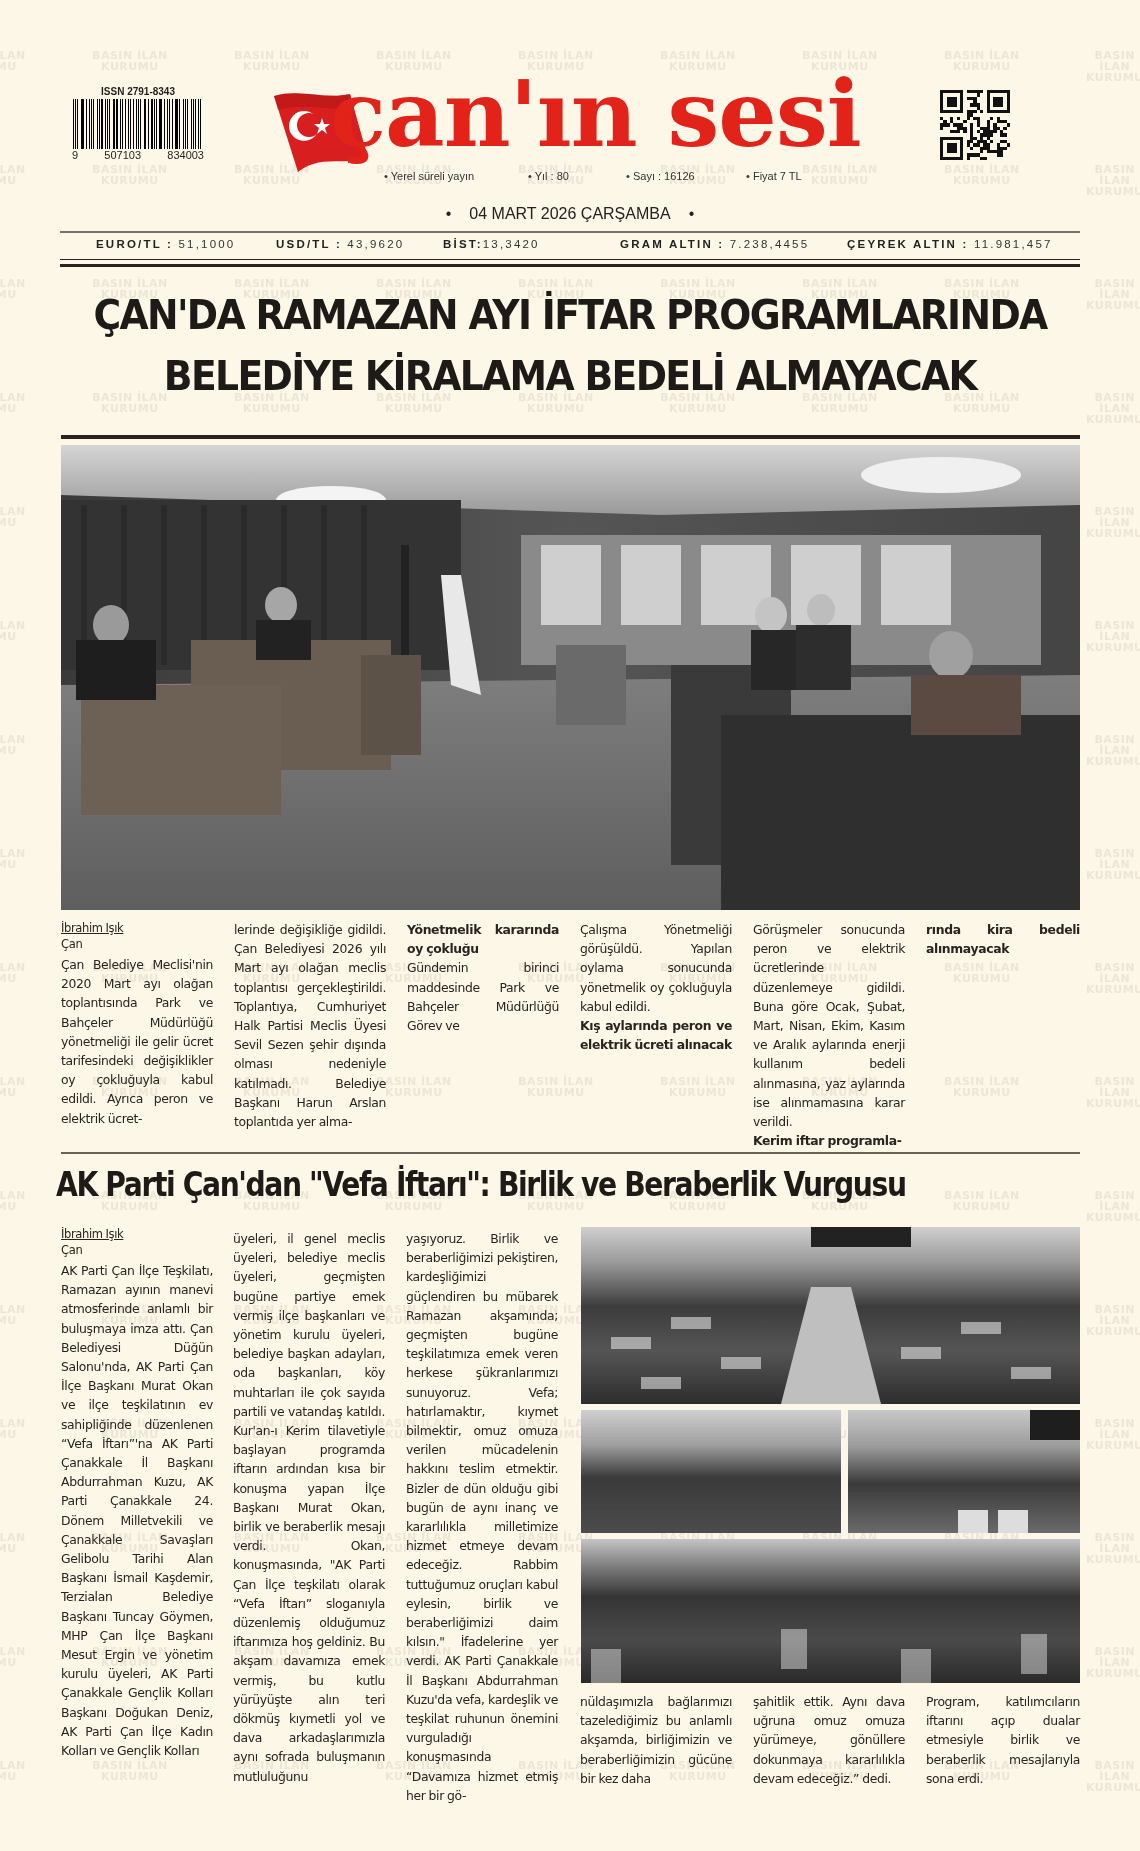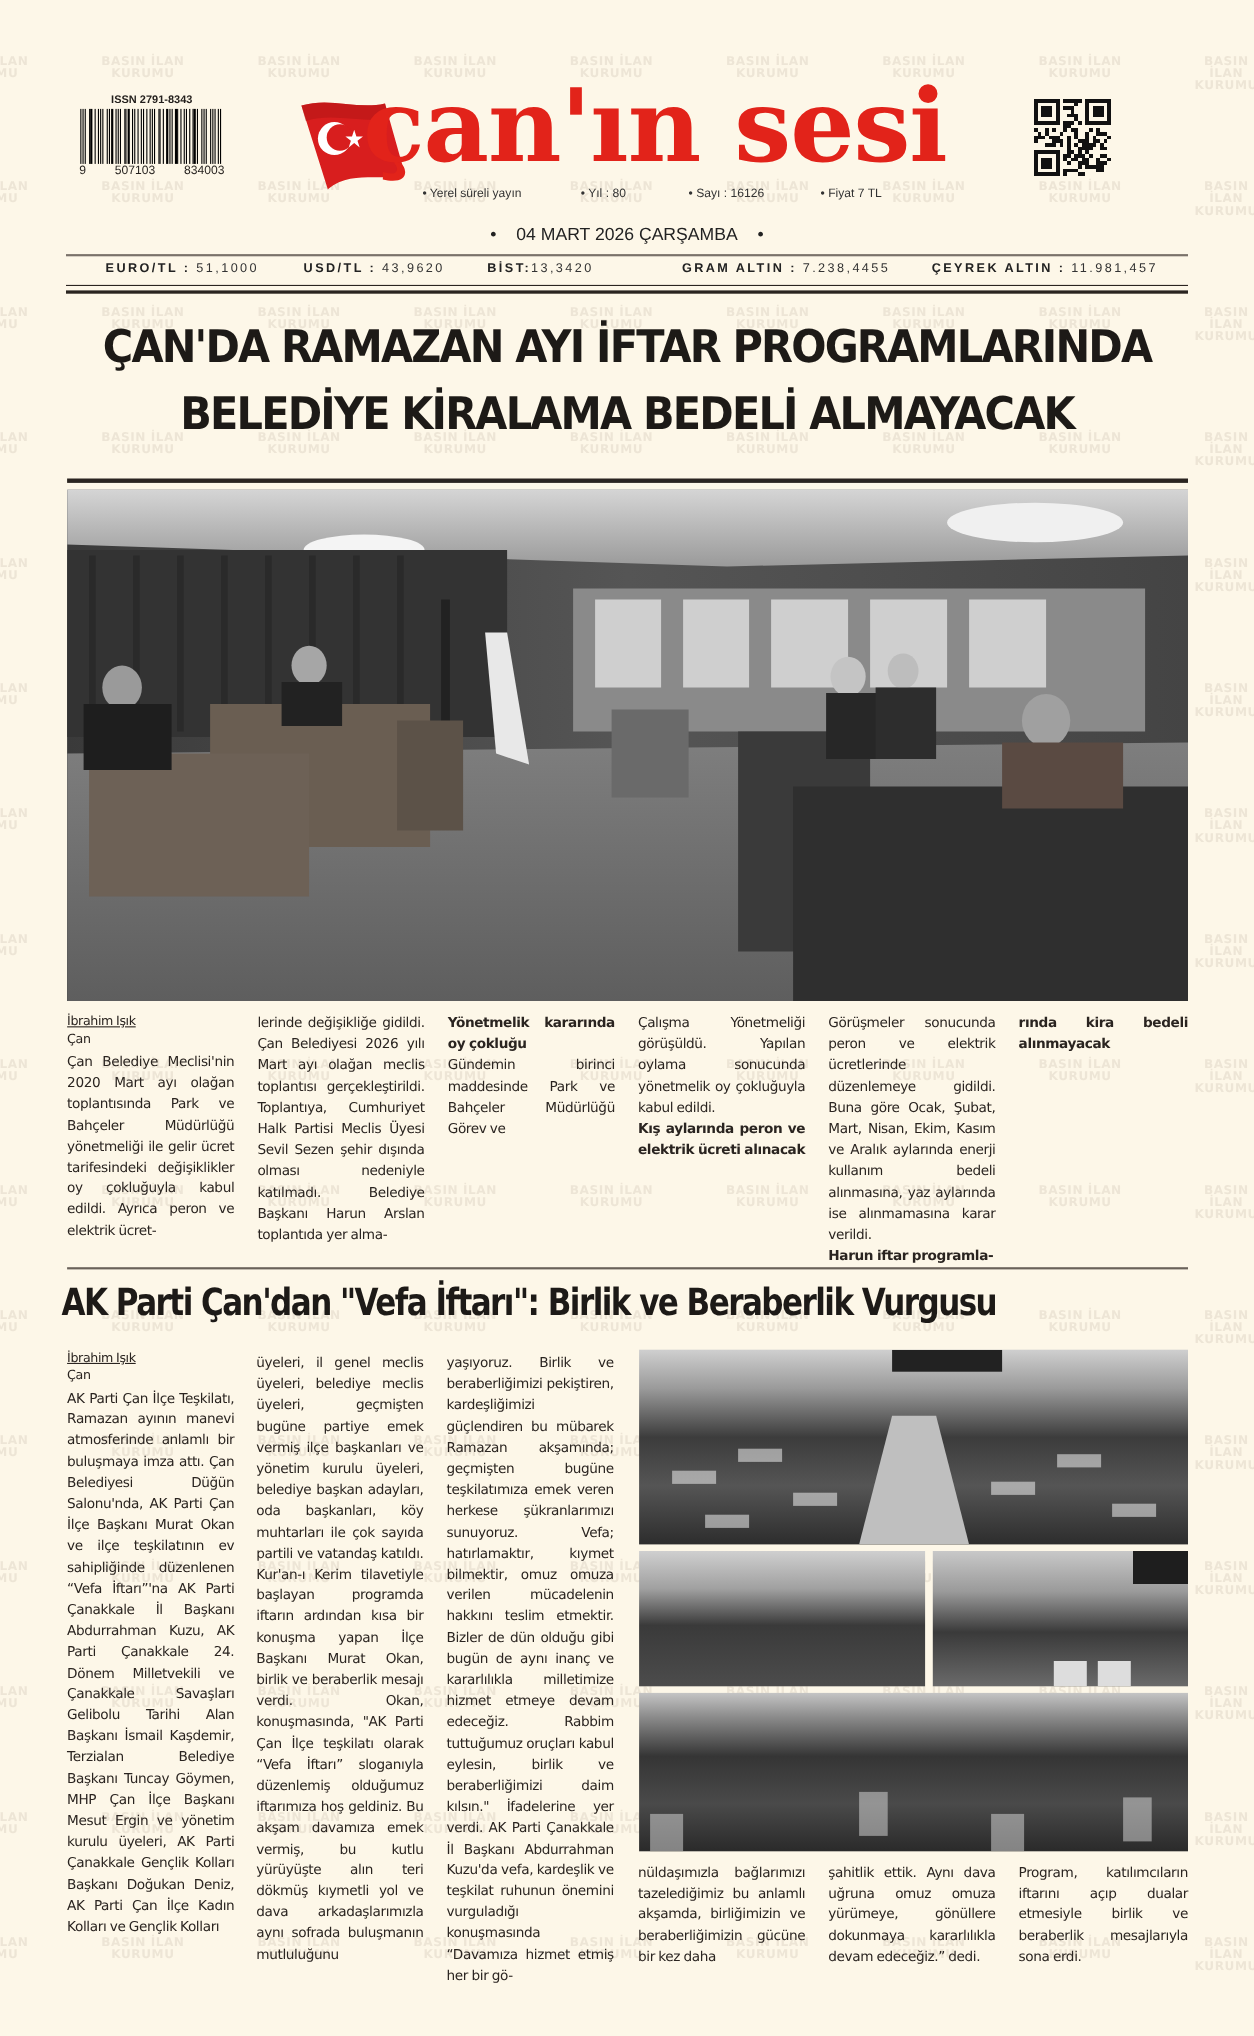--- a/index.html
+++ b/index.html
@@ -947,21 +947,21 @@
 <div class="col" style="left:407px; top:920px; width:152px;">
   <p class="sub">Yönetmelik kararında oy çokluğu</p>
   <p>Gündemin birinci maddesinde Park ve Bahçeler Müdürlüğü Görev ve</p>
 </div>
 <div class="col" style="left:580px; top:920px; width:152px;">
   <p>Çalışma Yönetmeliği görüşüldü. Yapılan oylama sonucunda yönetmelik oy çokluğuyla kabul edildi.</p>
   <p class="sub">Kış aylarında peron ve elektrik ücreti alınacak</p>
 </div>
 <div class="col" style="left:753px; top:920px; width:152px;">
   <p>Görüşmeler sonucunda peron ve elektrik ücretlerinde düzenlemeye gidildi. Buna göre Ocak, Şubat, Mart, Nisan, Ekim, Kasım ve Aralık aylarında enerji kullanım bedeli alınmasına, yaz aylarında ise alınmamasına karar verildi.</p>
-  <p class="sub">Harun iftar programla-</p>
+  <p class="sub">Kerim iftar programla-</p>
 </div>
 <div class="col" style="left:926px; top:920px; width:154px;">
   <p class="sub">rında kira bedeli alınmayacak</p>
 </div>
 
 <div class="rule" id="rule-mid"></div>
 
 <div id="h2">AK Parti Çan'dan "Vefa İftarı": Birlik ve Beraberlik Vurgusu</div>
 
 <div class="col" style="left:61px; top:1226px; width:152px;">

